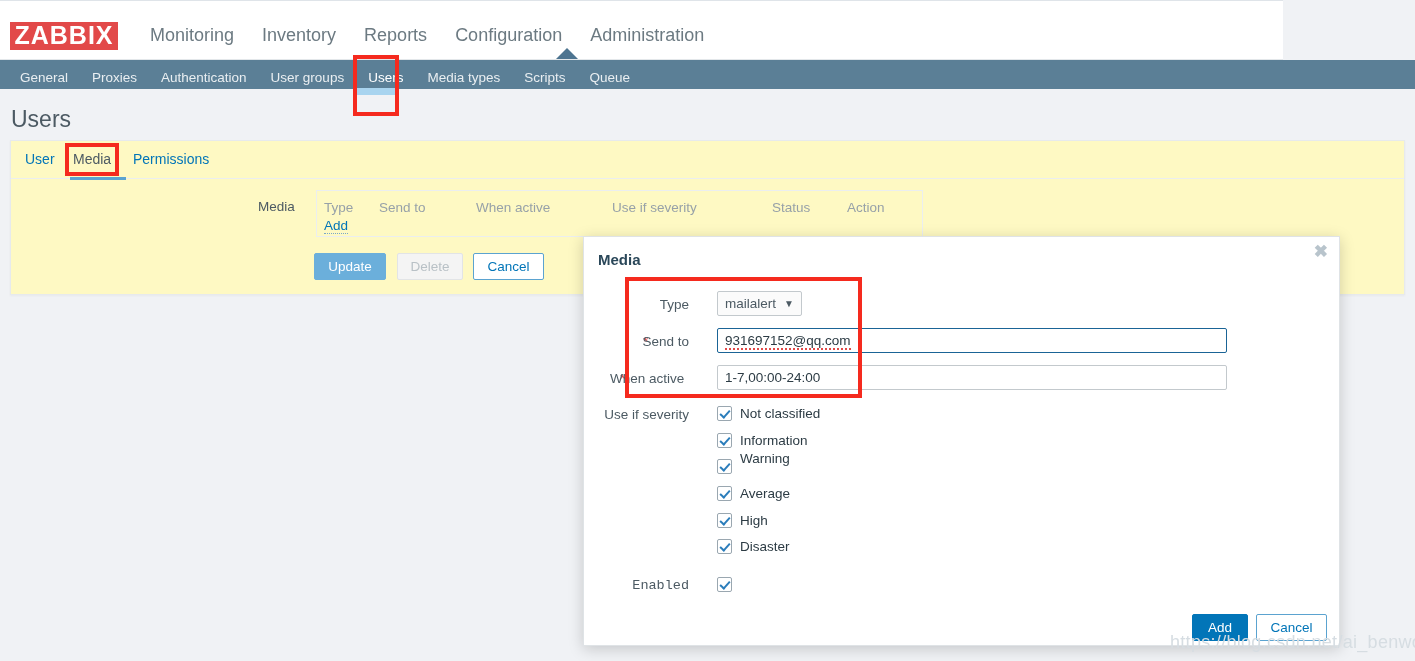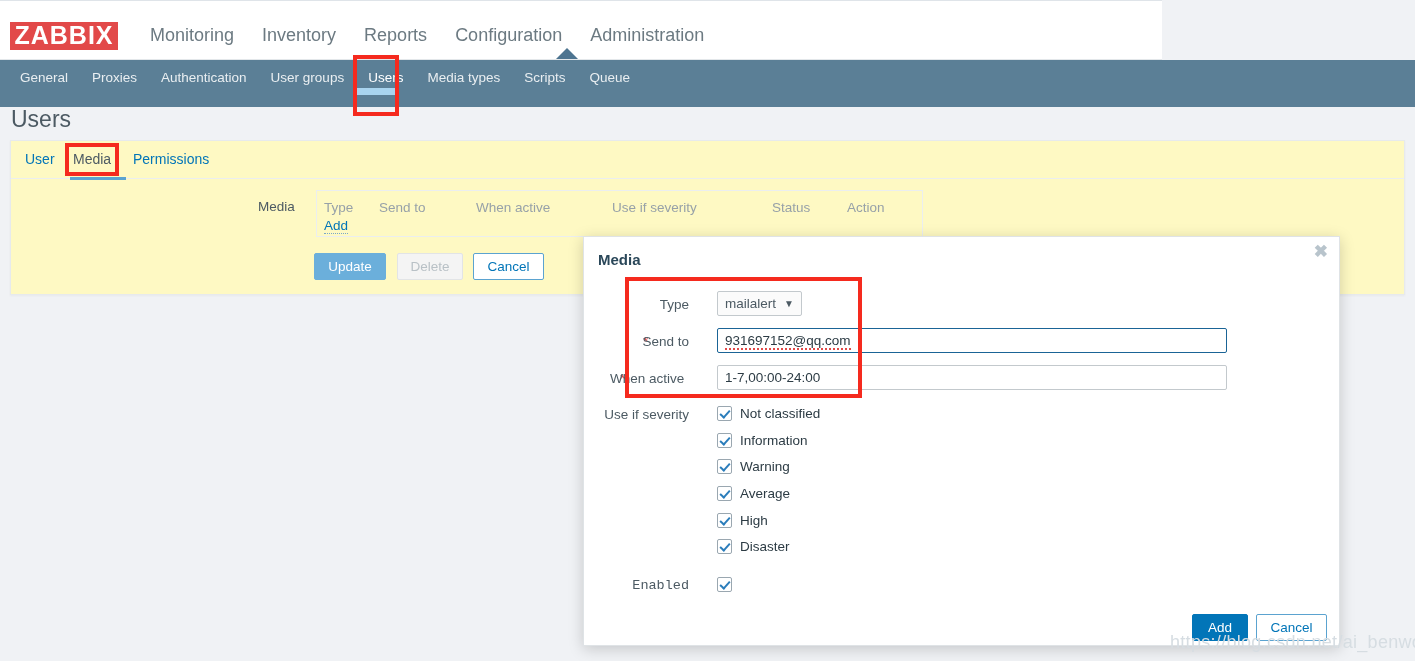--- a/index.html
+++ b/index.html
@@ -14,21 +14,21 @@
   #page {
     position: relative;
     width: 1415px; height: 661px;
     background: #f0f2f5;
     overflow: hidden;
   }
 
   
   .topbar {
     position: absolute; left: 0; top: 0;
-    width: 1162px; height: 60px;
+    width: 1283px; height: 60px;
     background: #ffffff;
     border-top: 1px solid #dfe4e9;
     border-bottom: 1px solid #e3e7ea;
   }
   .logo {
     position: absolute; left: 10px; top: 21px;
     width: 108px; height: 28px;
     background: #e24949;
     color: #ffffff;
     font-size: 25px;
@@ -55,21 +55,21 @@
     left: 556px; top: 47px;
     width: 0; height: 0;
     border-left: 11px solid transparent;
     border-right: 11px solid transparent;
     border-bottom: 11px solid #4d7490;
   }
 
   
   .subnav {
     position: absolute; left: 0; top: 60px;
-    width: 1415px; height: 47px;
+    width: 1415px; height: 29px;
     background: #5b7f96;
   }
   .subnav-inner {
     position: absolute; left: 8px; top: 0;
     height: 35px;
     display: flex; align-items: center;
   }
   .subnav-item {
     color: #e9eef1;
     font-size: 13.5px;
@@ -361,21 +361,21 @@
 
     <div class="frm-label" style="left:18px; top:170px; width:87px;">Use if severity</div>
 
     <div class="cbx" style="left:133px; top:169px;"></div>
     <div class="cbx-label" style="left:156px; top:169px;">Not classified</div>
 
     <div class="cbx" style="left:133px; top:196px;"></div>
     <div class="cbx-label" style="left:156px; top:196px;">Information</div>
 
     <div class="cbx" style="left:133px; top:222px;"></div>
-    <div class="cbx-label" style="left:156px; top:222px;text-align:right;">Warning</div>
+    <div class="cbx-label" style="left:156px; top:214px;text-align:right;">Warning</div>
 
     <div class="cbx" style="left:133px; top:249px;"></div>
     <div class="cbx-label" style="left:156px; top:249px;">Average</div>
 
     <div class="cbx" style="left:133px; top:276px;"></div>
     <div class="cbx-label" style="left:156px; top:276px;">High</div>
 
     <div class="cbx" style="left:133px; top:302px;"></div>
     <div class="cbx-label" style="left:156px; top:302px;">Disaster</div>
 

